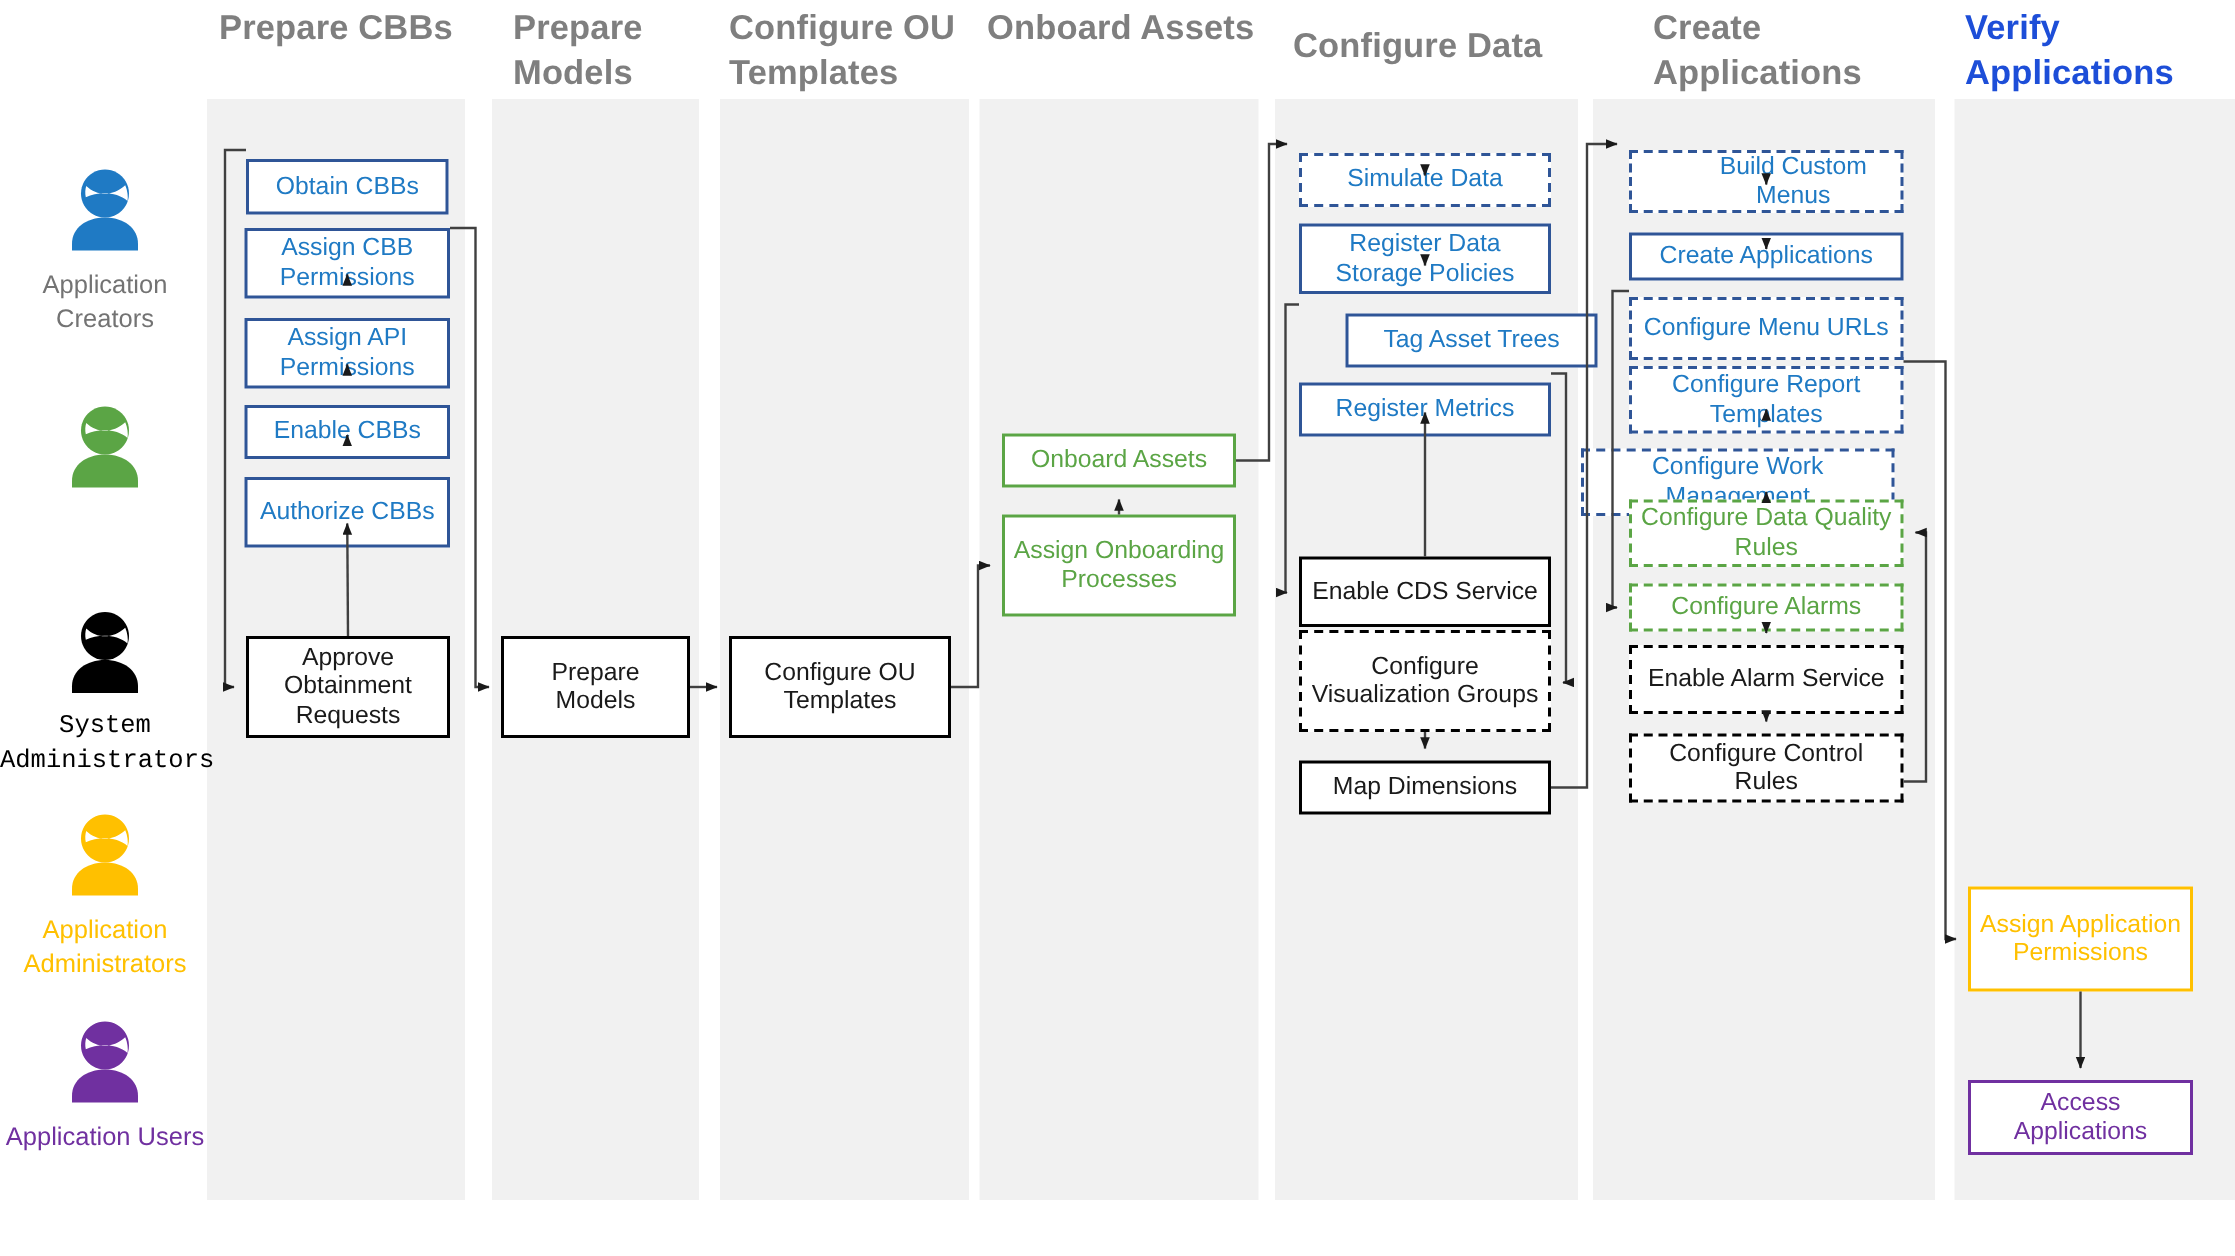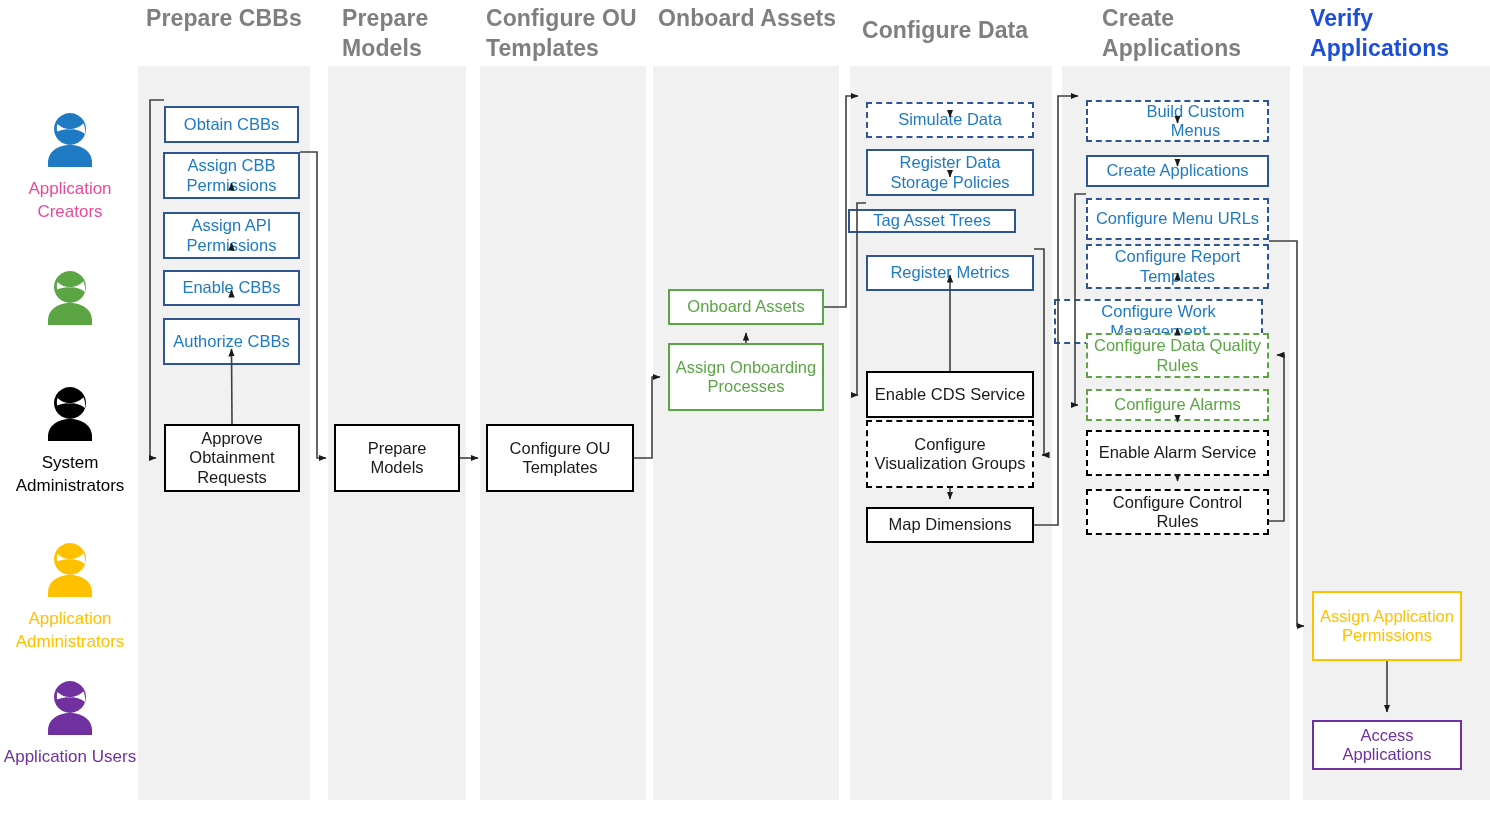--- a/index.html
+++ b/index.html
@@ -58,30 +58,30 @@
     <div class="phase-title" style="left: 1102px; top: 4px; width: 150px; color: rgb(127, 127, 127);">Create Applications</div>
     <div class="phase-title" style="left: 1310px; top: 4px; width: 150px; color: #1d4ed8;">Verify Applications</div>
   </div>
 <div id="legend">
     <div class="actor" style="top: 110px;">
       <span class="ic"><svg width="56" height="58" viewBox="0 0 56 58">
           <path d="M28 3 a16 16 0 1 1 -0.01 0 z" fill="#1f7ac4"></path>
           <path d="M15.5 14 C23 21, 33 21, 41.5 13.5 C43 17, 43.5 21, 43 24 C36 18, 24 17.5, 15.2 21.5 C14.6 19, 14.8 16, 15.5 14 z" fill="#ffffff"></path>
           <path d="M28 35 C40.5 35 50 42 50 52.5 L50 57 L6 57 L6 52.5 C6 42 15.5 35 28 35 z" fill="#1f7ac4"></path>
         </svg></span>
-      <div class="lbl" style="color: #ec4899;">Application Creators</div>
+      <div class="lbl" style="color: #737373;">Application Creators</div>
     </div>
     <div class="actor" style="top: 268px;">
       <span class="ic"><svg width="56" height="58" viewBox="0 0 56 58">
           <path d="M28 3 a16 16 0 1 1 -0.01 0 z" fill="#5ba545"></path>
           <path d="M15.5 14 C23 21, 33 21, 41.5 13.5 C43 17, 43.5 21, 43 24 C36 18, 24 17.5, 15.2 21.5 C14.6 19, 14.8 16, 15.5 14 z" fill="#ffffff"></path>
           <path d="M28 35 C40.5 35 50 42 50 52.5 L50 57 L6 57 L6 52.5 C6 42 15.5 35 28 35 z" fill="#5ba545"></path>
         </svg></span>
     </div>
-    <div class="actor" style="top: 384px;">
+    <div class="actor" style="top: 405px; font-family: Liberation Mono, monospace;">
       <span class="ic"><svg width="56" height="58" viewBox="0 0 56 58">
           <path d="M28 3 a16 16 0 1 1 -0.01 0 z" fill="#000000"></path>
           <path d="M15.5 14 C23 21, 33 21, 41.5 13.5 C43 17, 43.5 21, 43 24 C36 18, 24 17.5, 15.2 21.5 C14.6 19, 14.8 16, 15.5 14 z" fill="#ffffff"></path>
           <path d="M28 35 C40.5 35 50 42 50 52.5 L50 57 L6 57 L6 52.5 C6 42 15.5 35 28 35 z" fill="#000000"></path>
         </svg></span>
       <div class="lbl" style="color: rgb(0, 0, 0);">System Administrators</div>
     </div>
     <div class="actor" style="top: 540px;">
       <span class="ic"><svg width="56" height="58" viewBox="0 0 56 58">
           <path d="M28 3 a16 16 0 1 1 -0.01 0 z" fill="#ffc000"></path>
@@ -105,21 +105,21 @@
     <div class="box b-solid w2 c-blue" style="left: 163px; top: 188px; width: 137px; height: 47px;">Assign API Permissions</div>
     <div class="box b-solid w2 c-blue" style="left: 163px; top: 246px; width: 137px; height: 36px;">Enable CBBs</div>
     <div class="box b-solid w2 c-blue" style="left: 163px; top: 294px; width: 137px; height: 47px;">Authorize CBBs</div>
     <div class="box b-solid w2 c-black" style="left: 164px; top: 424px; width: 136px; height: 68px;">Approve Obtainment Requests</div>
     <div class="box b-solid w2 c-black" style="left: 334px; top: 424px; width: 126px; height: 68px;">Prepare Models</div>
     <div class="box b-solid w2 c-black" style="left: 486px; top: 424px; width: 148px; height: 68px;">Configure OU Templates</div>
     <div class="box b-solid w2 c-green" style="left: 668px; top: 289px; width: 156px; height: 36px;">Onboard Assets</div>
     <div class="box b-solid w2 c-green" style="left: 668px; top: 343px; width: 156px; height: 68px;">Assign Onboarding Processes</div>
     <div class="box b-dash w25 c-blue" style="left: 866px; top: 78px; width: 168px; height: 36px;">Simulate Data</div>
     <div class="box b-solid w2 c-blue" style="left: 866px; top: 125px; width: 168px; height: 47px;">Register Data Storage Policies</div>
-    <div class="box b-solid w2 c-blue" style="left: 848px; top: 185px; width: 168px; height: 24px;">Tag Asset Trees</div>
+    <div class="box b-solid w2 c-blue" style="left: 897px; top: 185px; width: 168px; height: 36px;">Tag Asset Trees</div>
     <div class="box b-solid w2 c-blue" style="left: 866px; top: 231px; width: 168px; height: 36px;">Register Metrics</div>
     <div class="box b-solid w2 c-black" style="left: 866px; top: 371px; width: 168px; height: 47px;">Enable CDS Service</div>
     <div class="box b-dash w25 c-black" style="left: 866px; top: 420px; width: 168px; height: 68px;">Configure Visualization Groups</div>
     <div class="box b-solid w2 c-black" style="left: 866px; top: 507px; width: 168px; height: 36px;">Map Dimensions</div>
     <div class="box b-dash w25 c-blue" style="left: 1086px; top: 76px; width: 183px; height: 42px; padding-left: 40px;">Build Custom Menus</div>
     <div class="box b-solid w2 c-blue" style="left: 1086px; top: 131px; width: 183px; height: 32px;">Create Applications</div>
     <div class="box b-dash w25 c-blue" style="left: 1086px; top: 174px; width: 183px; height: 42px;">Configure Menu URLs</div>
     <div class="box b-dash w25 c-blue" style="left: 1086px; top: 220px; width: 183px; height: 45px;">Configure Report Templates</div>
     <div class="box b-dash w25 c-blue" style="left: 1054px; top: 275px; width: 209px; height: 45px;">Configure Work Management</div>
     <div class="box b-dash w25 c-green" style="left: 1086px; top: 333px; width: 183px; height: 45px;">Configure Data Quality Rules</div>

